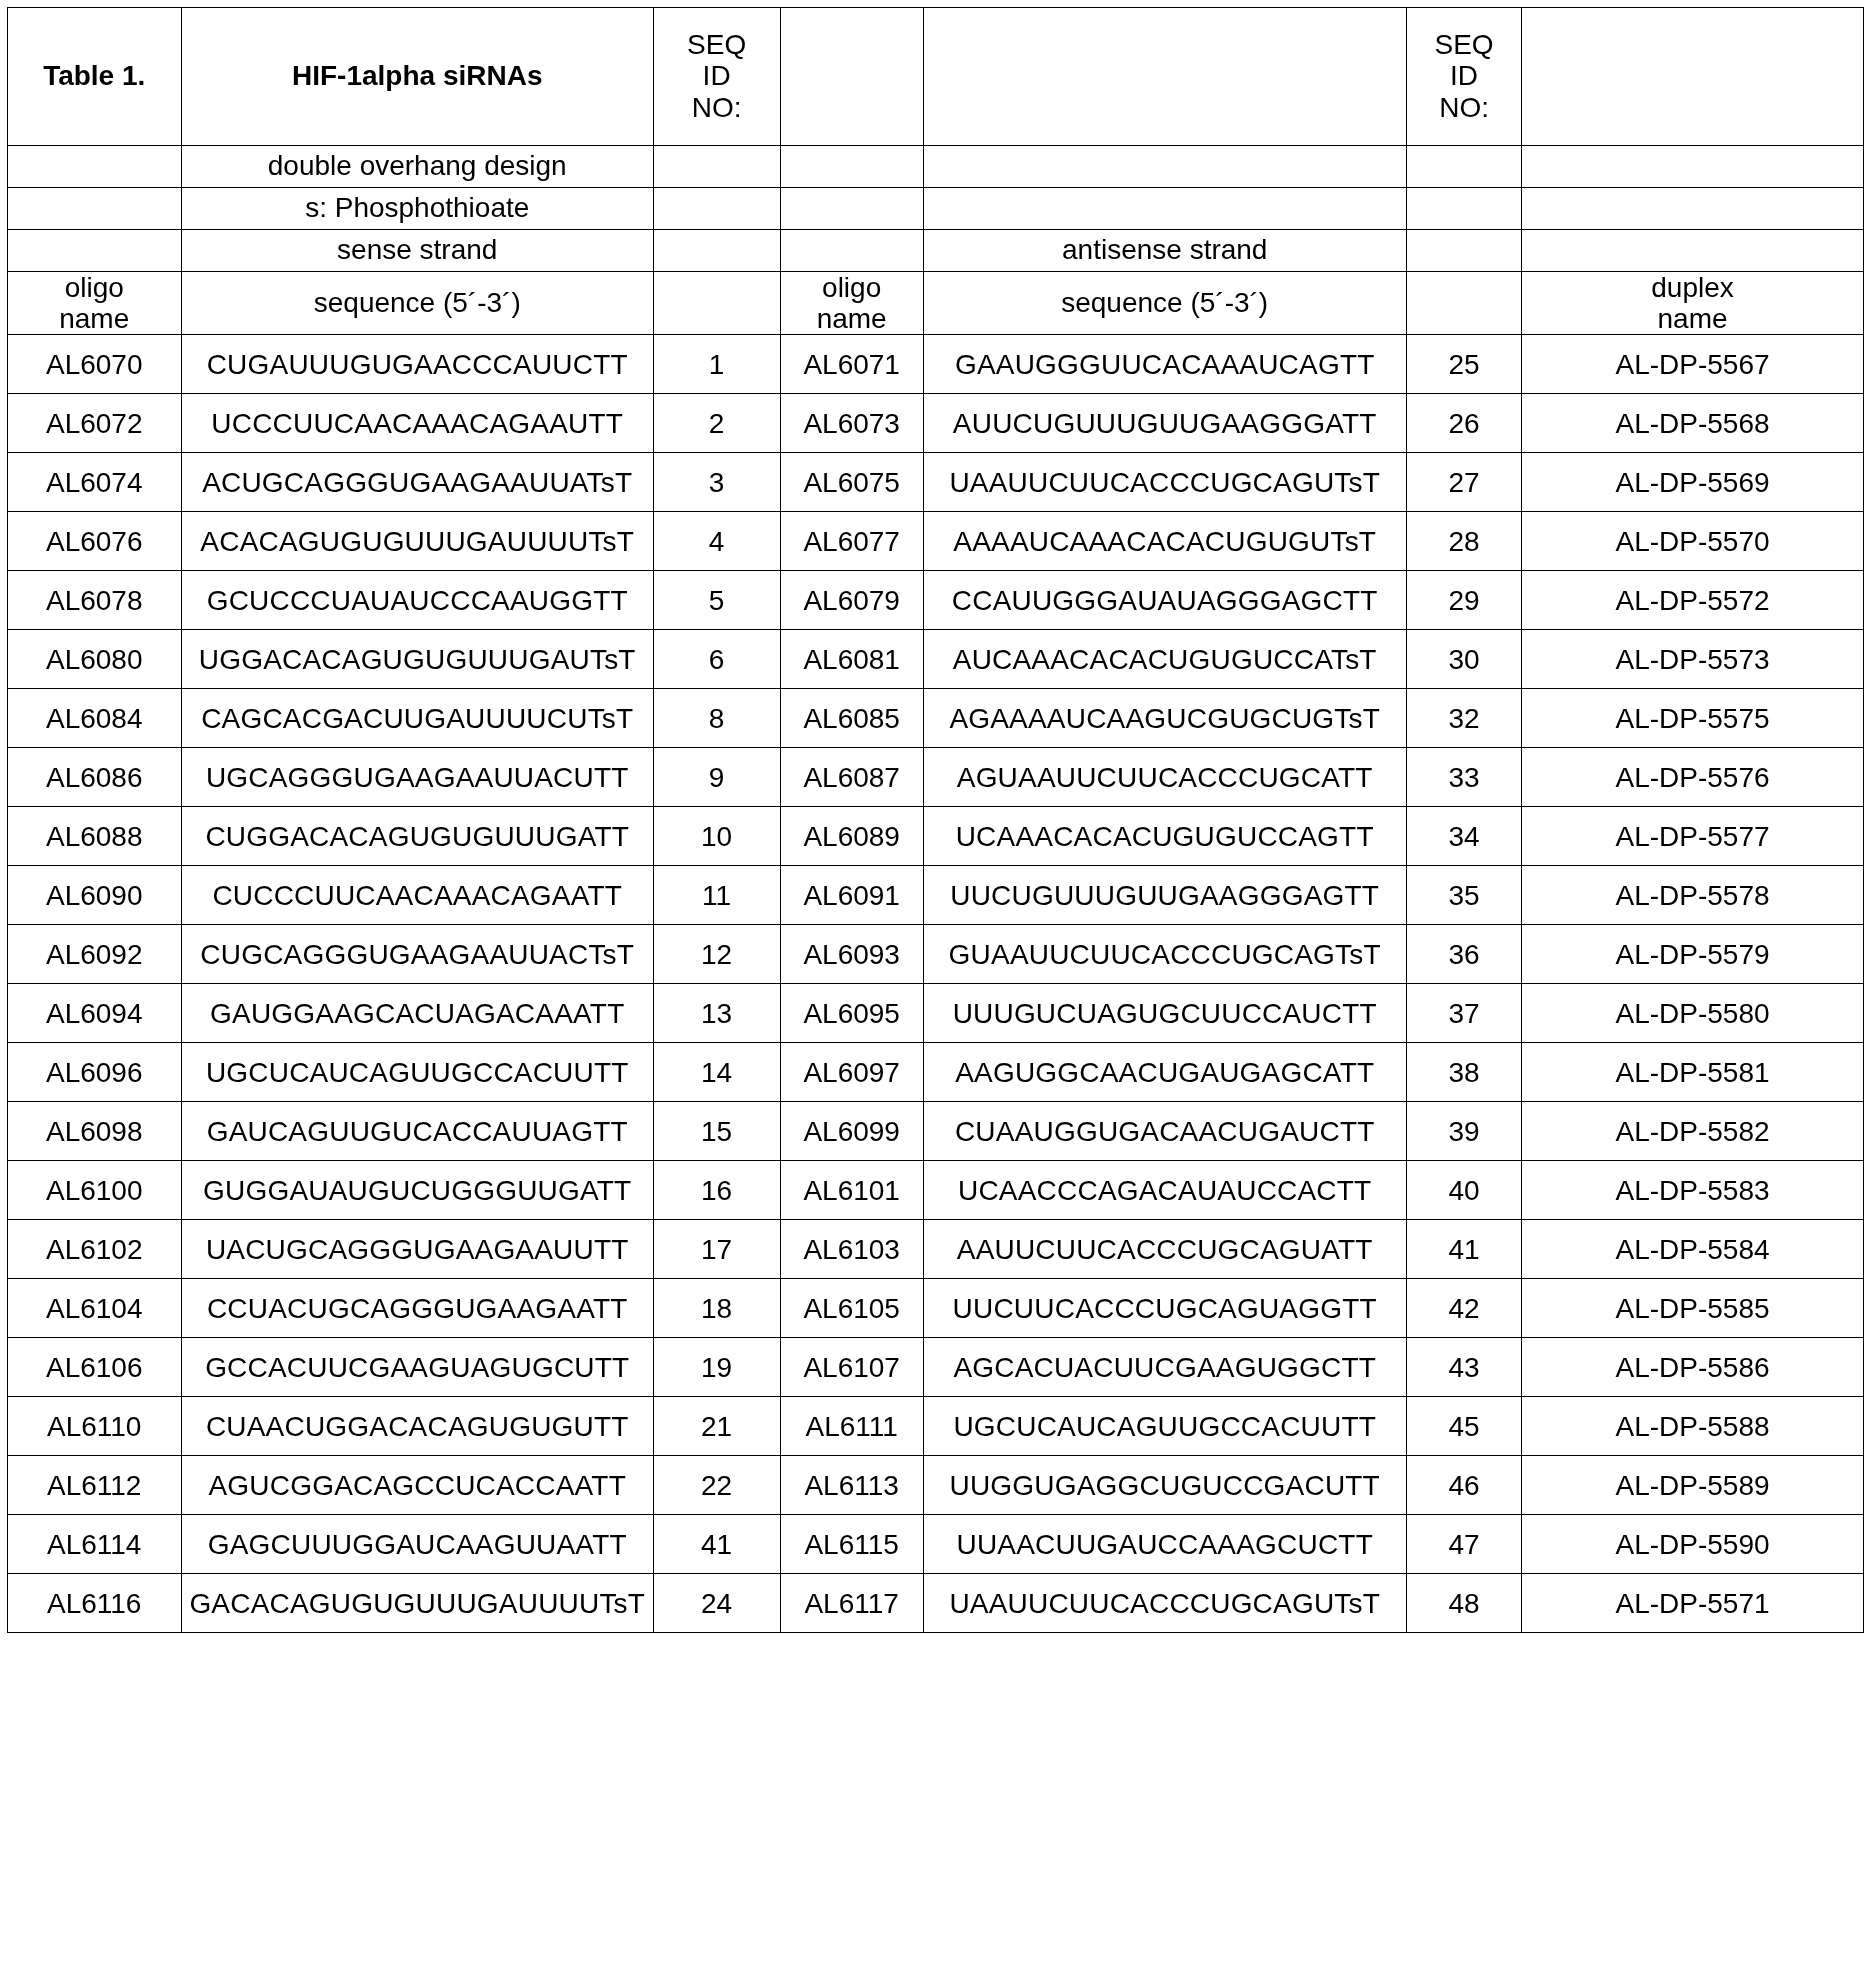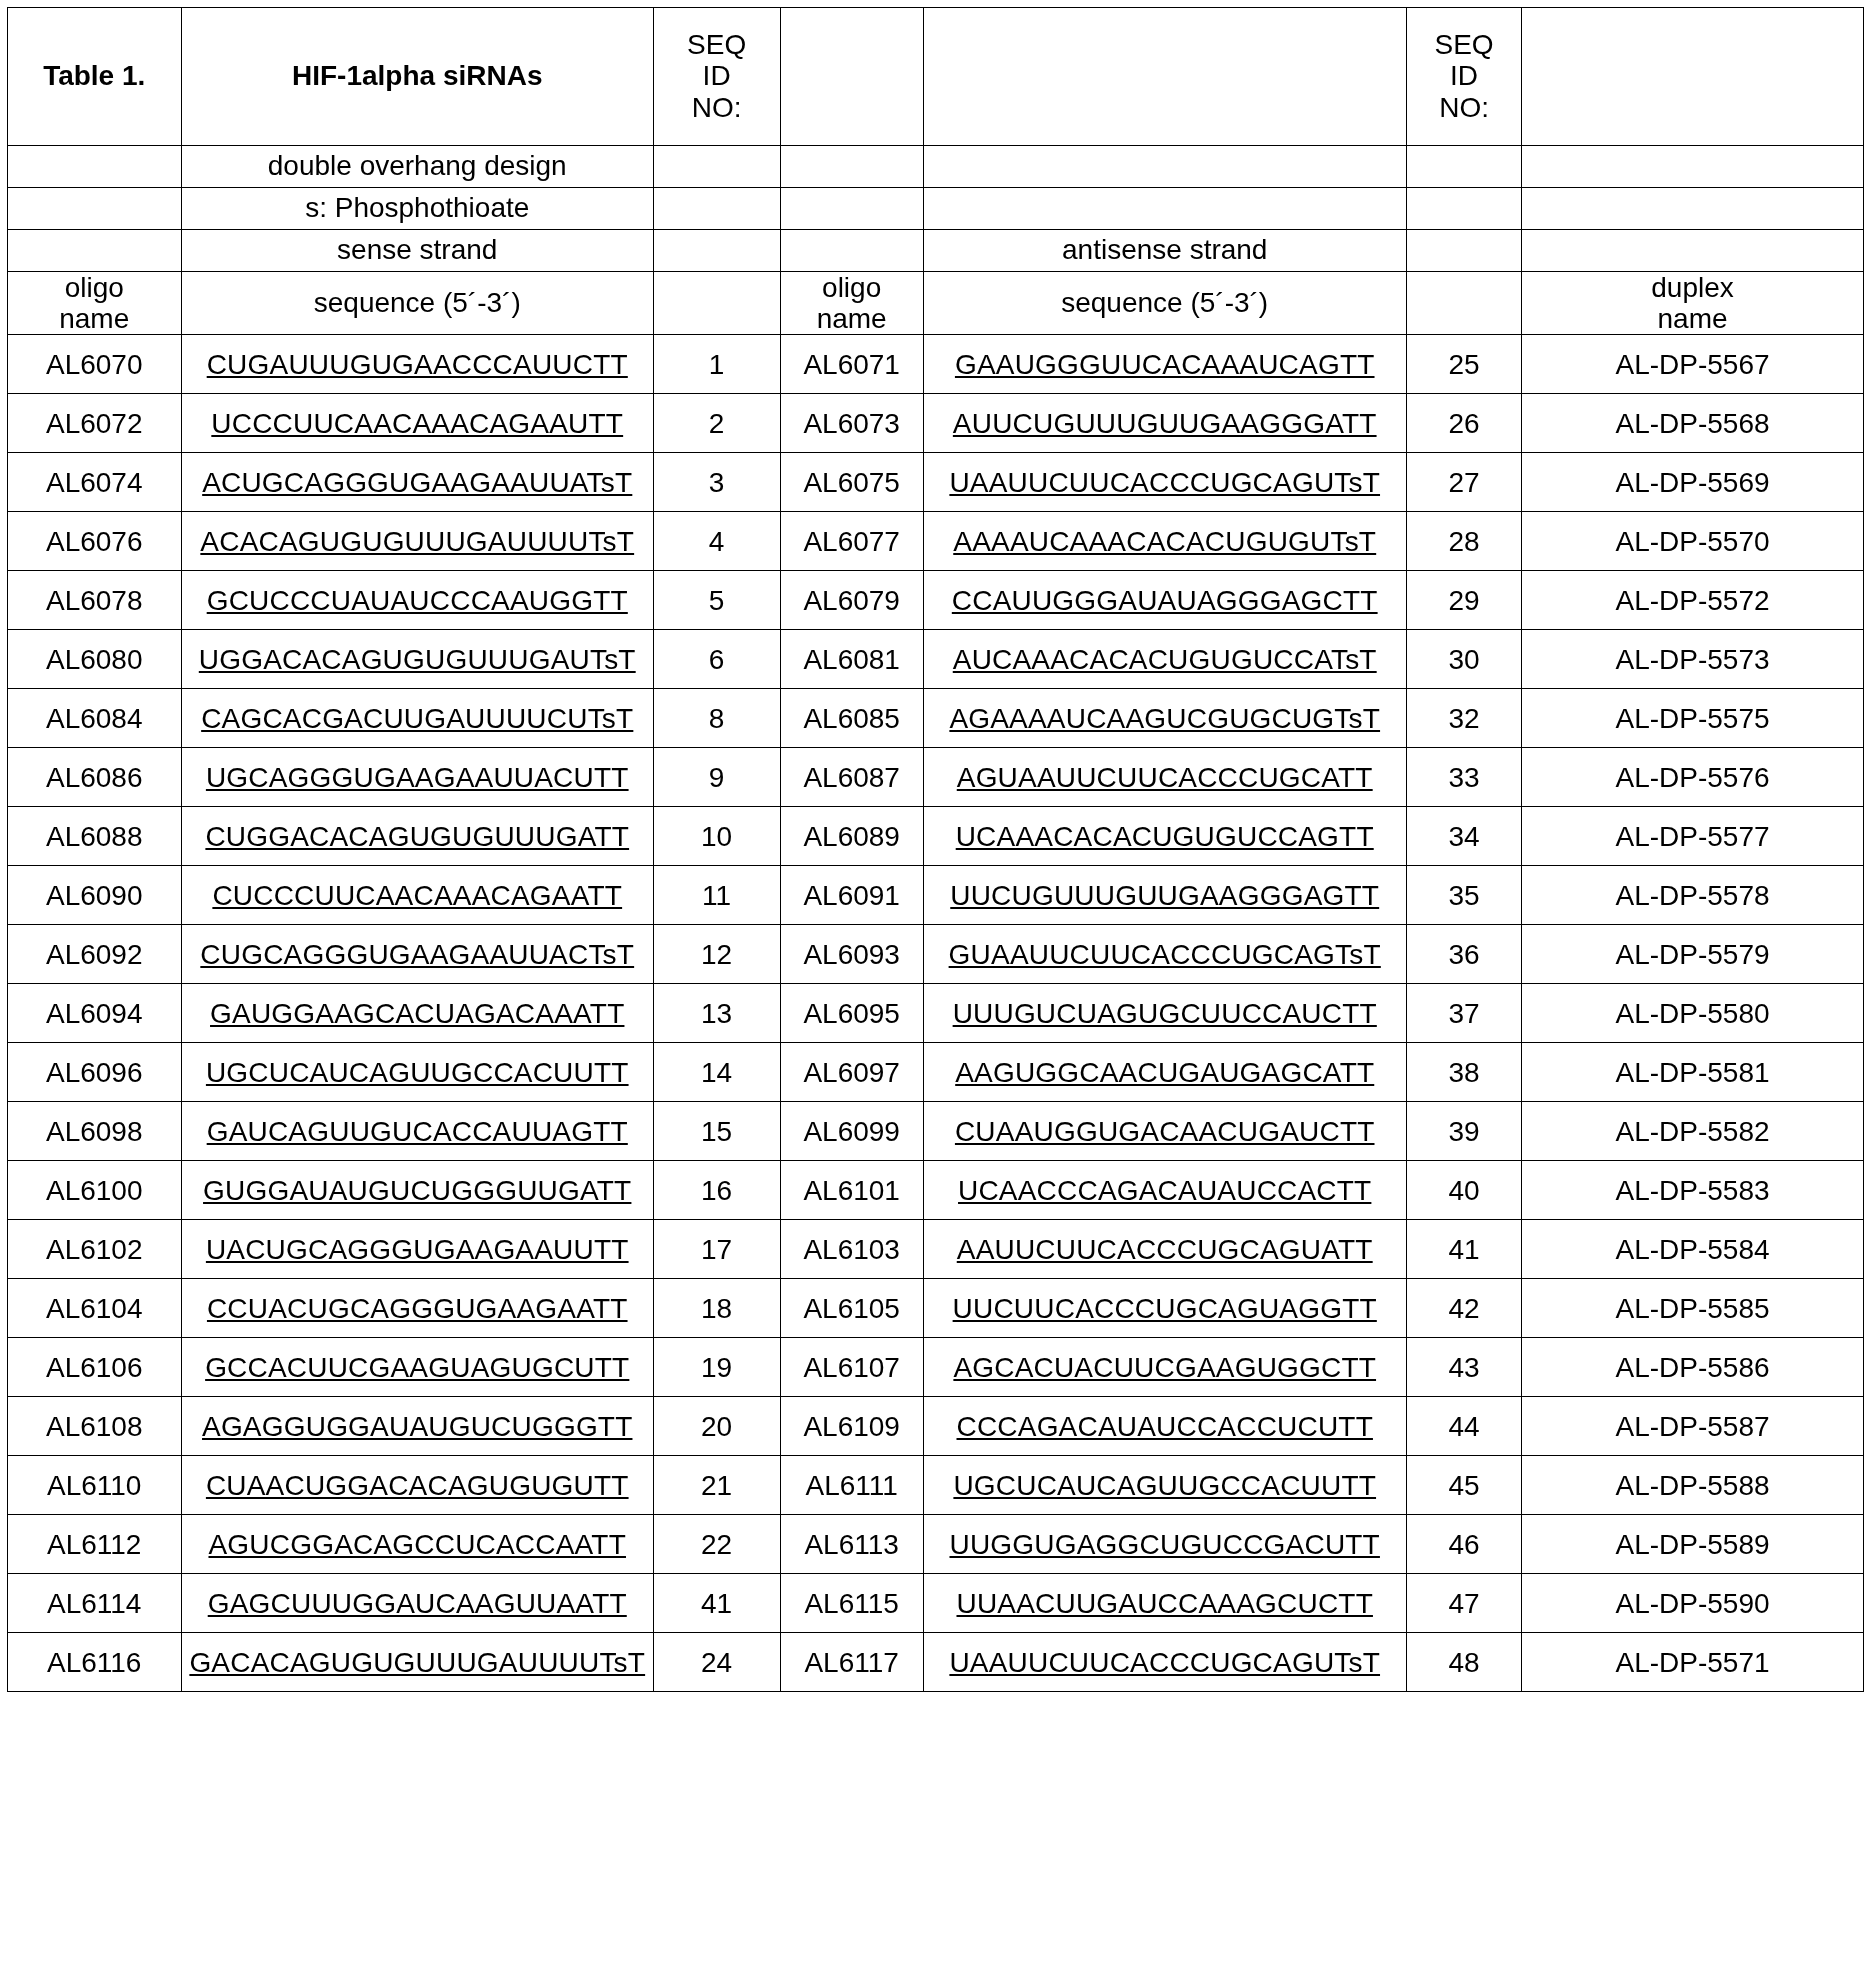--- a/index.html
+++ b/index.html
@@ -98,21 +98,20 @@
     font-size: 28px;
     text-align: center;
     height: 59px;
   }
   td.seq {
     font-family: "Liberation Serif", serif;
     font-size: 24.6px;
     letter-spacing: 0.2px;
     text-align: center;
     white-space: nowrap;
-    text-decoration: underline;
   }
   td.idnum {
     font-size: 26.5px;
     text-align: right;
     vertical-align: top;
     padding-top: 1.9px;
     padding-right: 11.4px;
   }
   td.idnum2 {
     font-size: 26.5px;
@@ -353,29 +352,20 @@
         <tr class="data-row">
           <td class="oligo">AL6106</td>
           <td class="seq">GCCACUUCGAAGUAGUGCUTT</td>
           <td class="idnum">19</td>
           <td class="oligo">AL6107</td>
           <td class="seq">AGCACUACUUCGAAGUGGCTT</td>
           <td class="idnum2">43</td>
           <td class="duplex">AL-DP-5586</td>
         </tr>
         <tr class="data-row">
-          <td class="oligo">AL6108</td>
-          <td class="seq">AGAGGUGGAUAUGUCUGGGTT</td>
-          <td class="idnum">20</td>
-          <td class="oligo">AL6109</td>
-          <td class="seq">CCCAGACAUAUCCACCUCUTT</td>
-          <td class="idnum2">44</td>
-          <td class="duplex">AL-DP-5587</td>
-        </tr>
-        <tr class="data-row">
           <td class="oligo">AL6110</td>
           <td class="seq">CUAACUGGACACAGUGUGUTT</td>
           <td class="idnum">21</td>
           <td class="oligo">AL6111</td>
           <td class="seq">UGCUCAUCAGUUGCCACUUTT</td>
           <td class="idnum2">45</td>
           <td class="duplex">AL-DP-5588</td>
         </tr>
         <tr class="data-row">
           <td class="oligo">AL6112</td>

